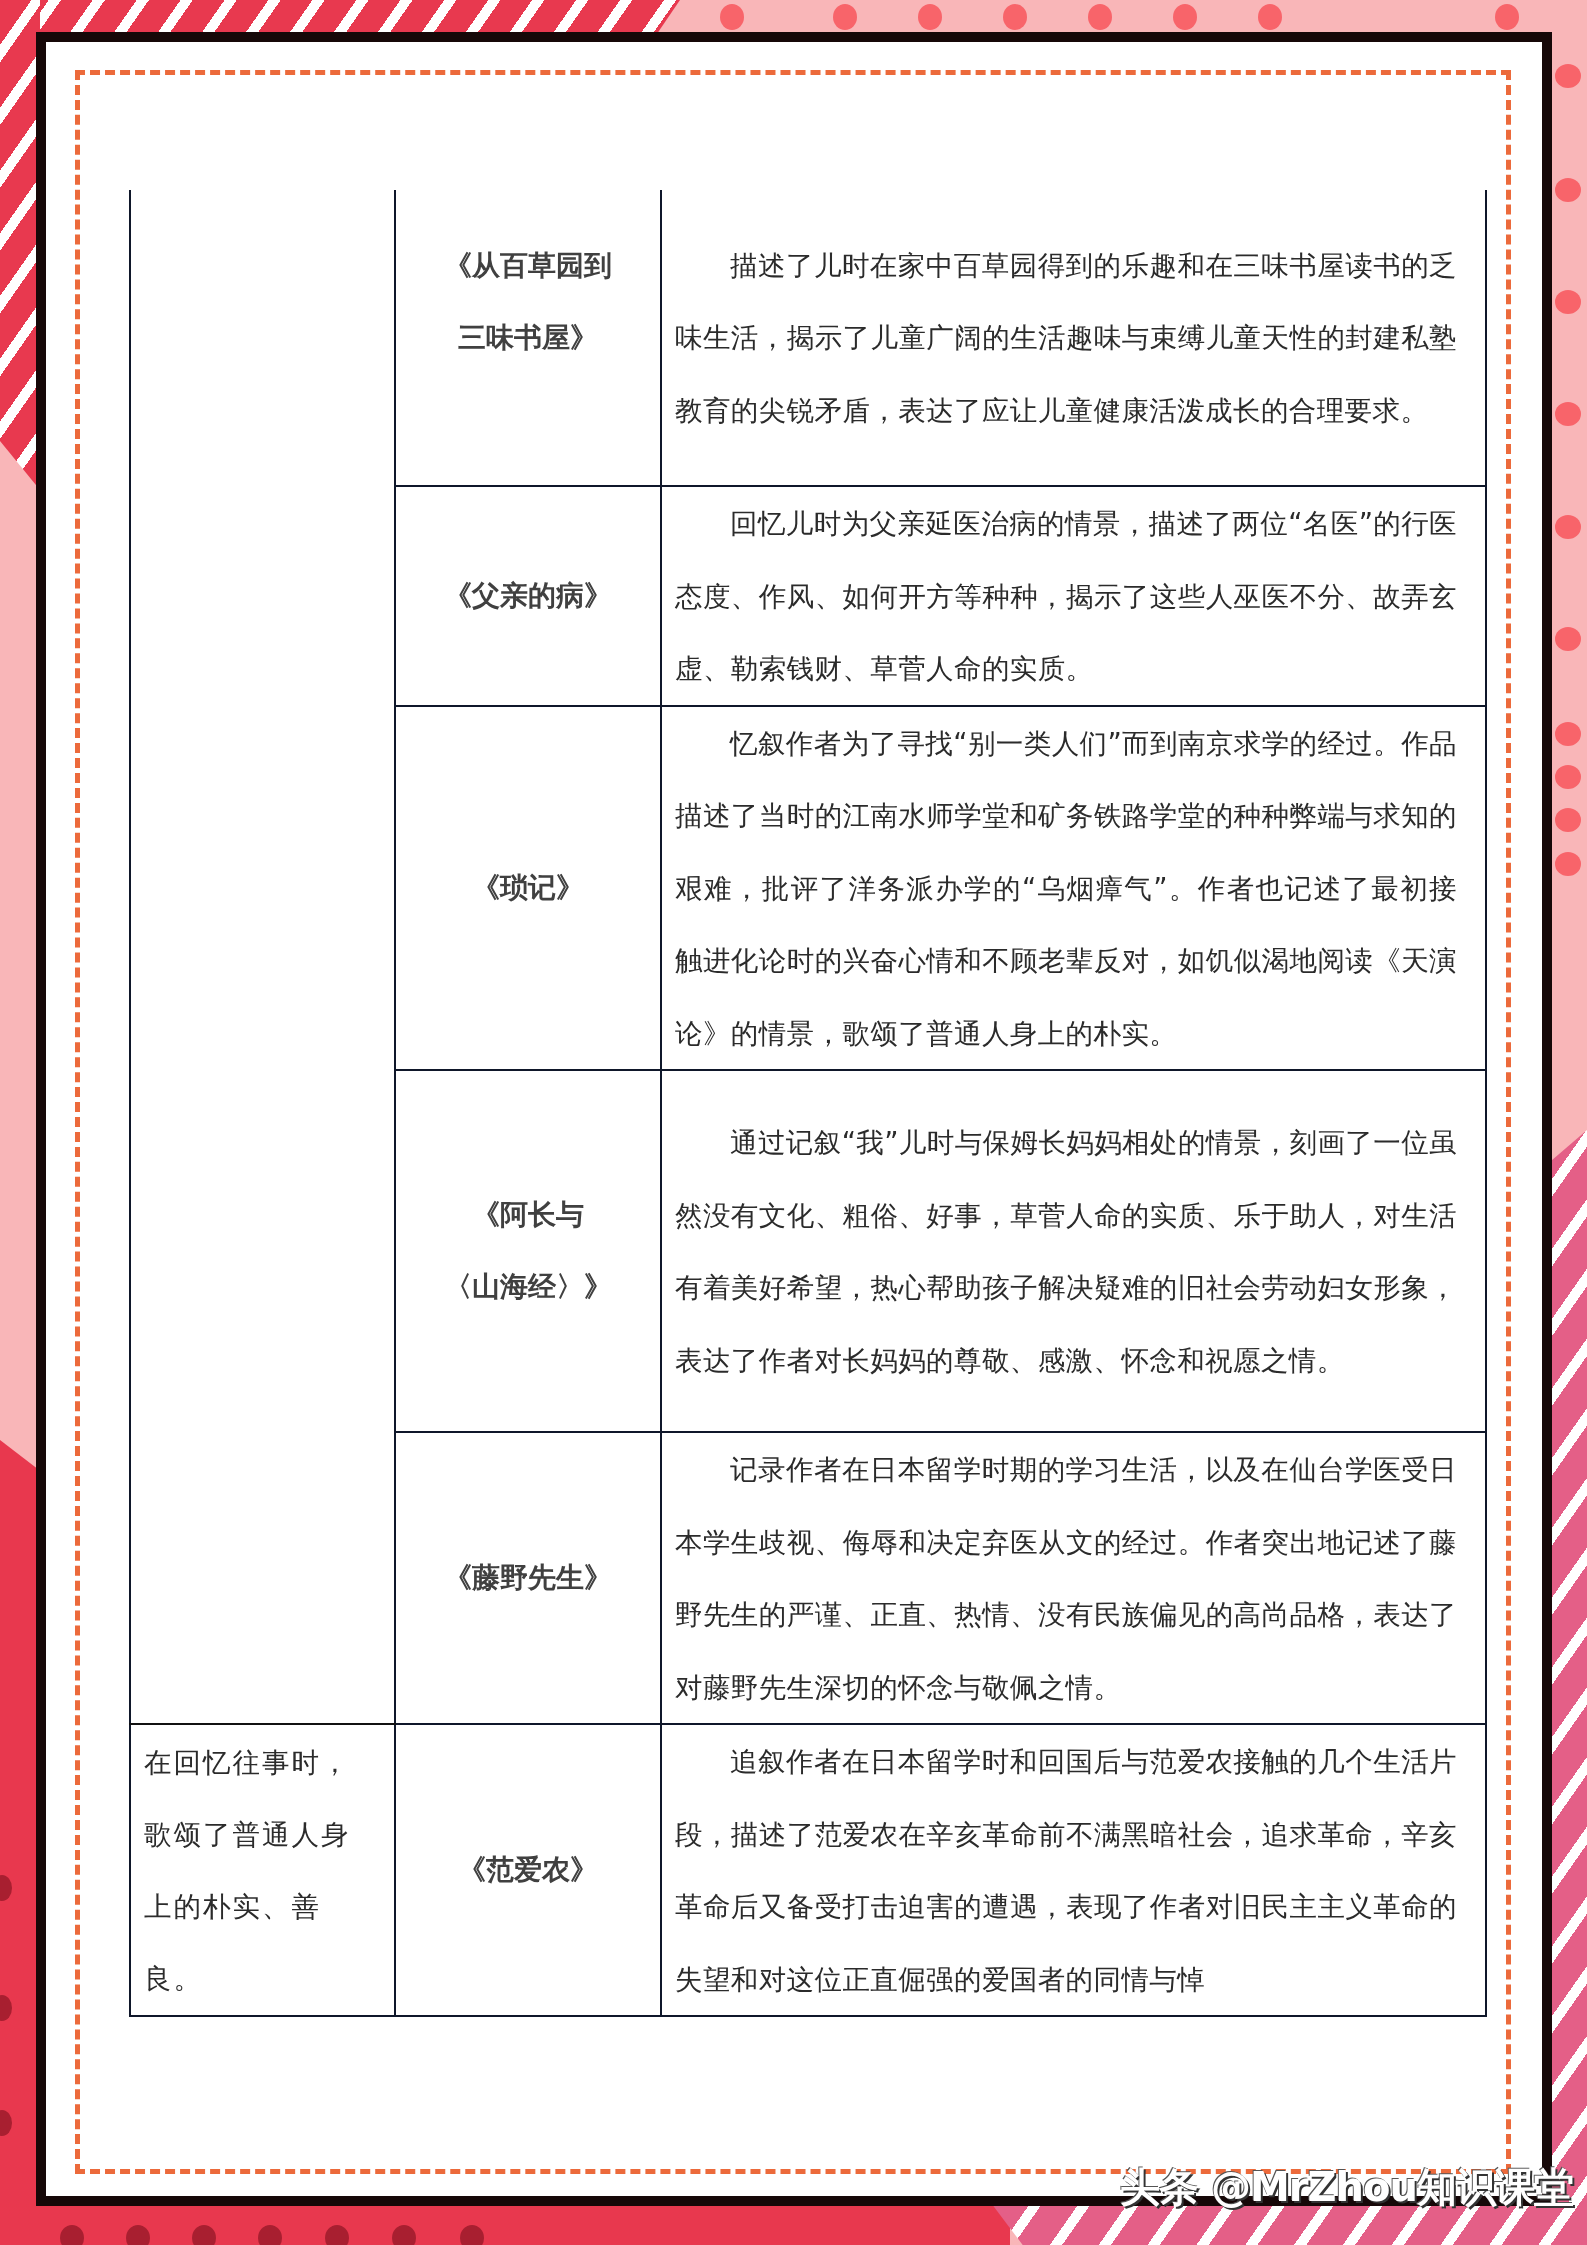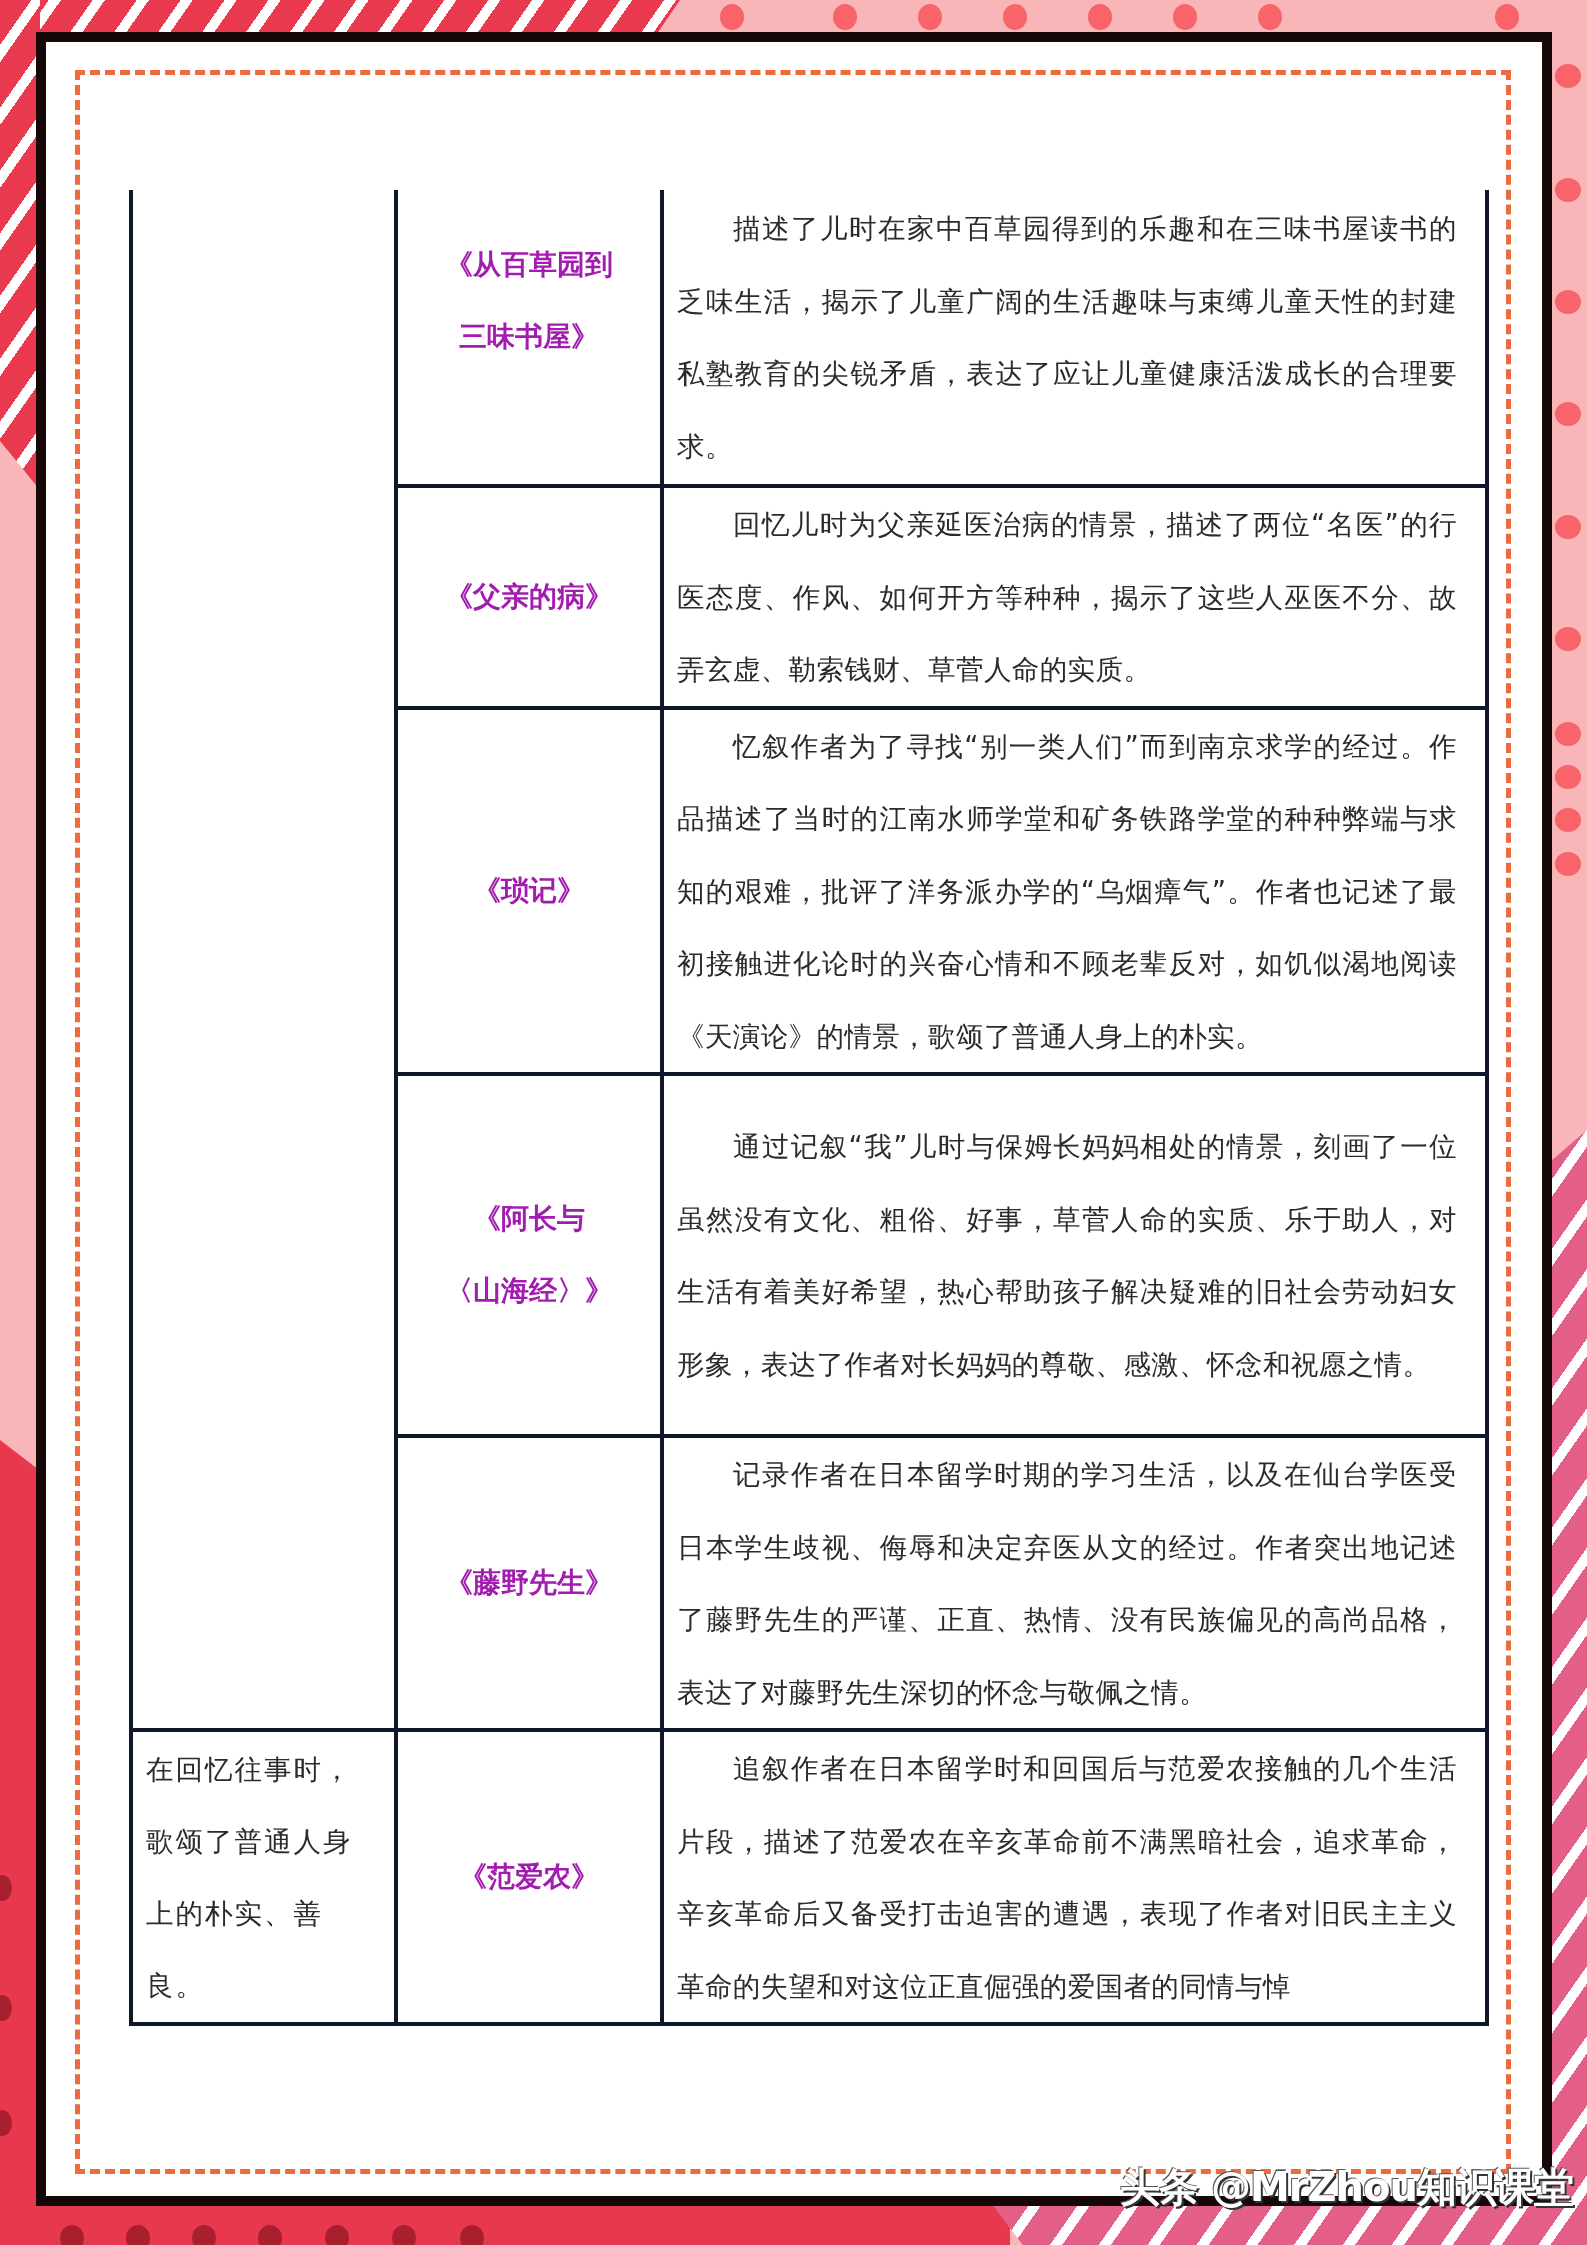--- a/index.html
+++ b/index.html
@@ -33,29 +33,29 @@
   }
   
   .table-wrap {
     position:absolute; left:129px; top:190px; width:1356px;
   }
   table {
     border-collapse:collapse; width:100%; table-layout:fixed;
     color:#2b2b2b;
   }
   td {
-    border:4px solid #0f172a; vertical-align:middle; padding:0;
+    border:2px solid #0f172a; vertical-align:middle; padding:0;
   }
   tr.first td { border-top:none; }
   col.c1 { width:265px; }
   col.c2 { width:266px; }
   col.c3 { width:825px; }
   .title-cell {
     text-align:center; font-weight:bold; font-size:28px; line-height:72px;
-    color:#a21caf; padding:0 18px;
+    color:#404040; padding:0 18px;
   }
   .desc-cell {
     font-size:27.5px; line-height:72.5px; padding:0 28px 0 13px;
     text-align:justify; letter-spacing:0.4px;
   }
   .desc-cell .indent { display:inline-block; width:55px; }
   .theme-cell {
     font-size:27.5px; line-height:72px; padding:0 18px 0 13px;
     letter-spacing:2px; vertical-align:middle;
   }

